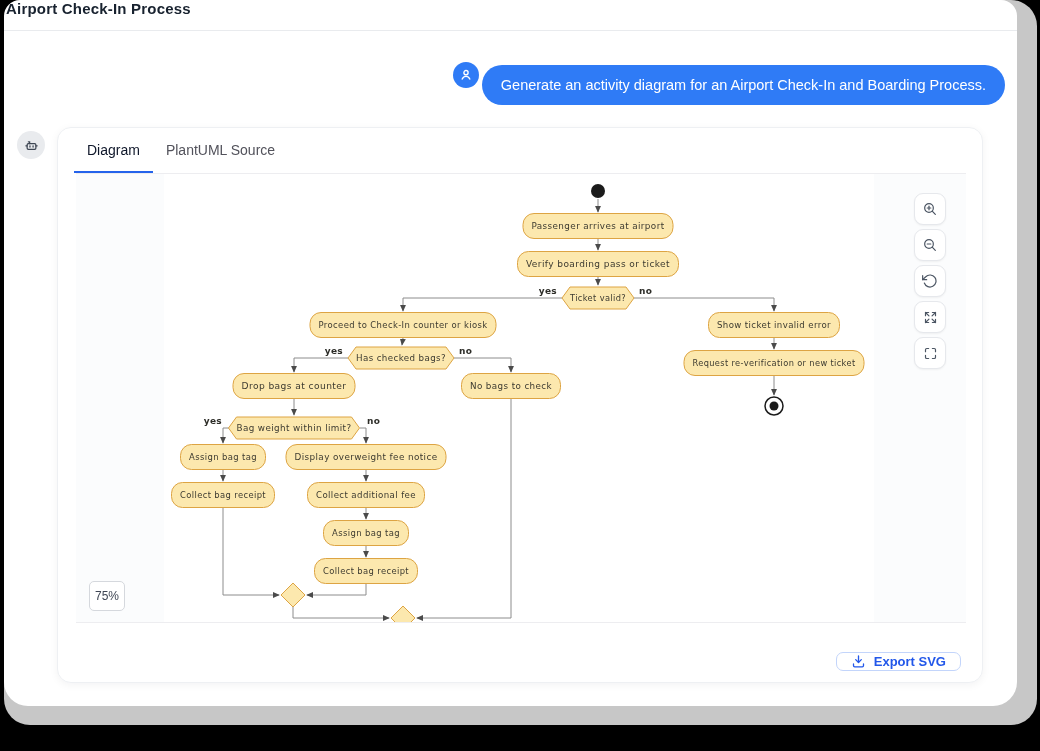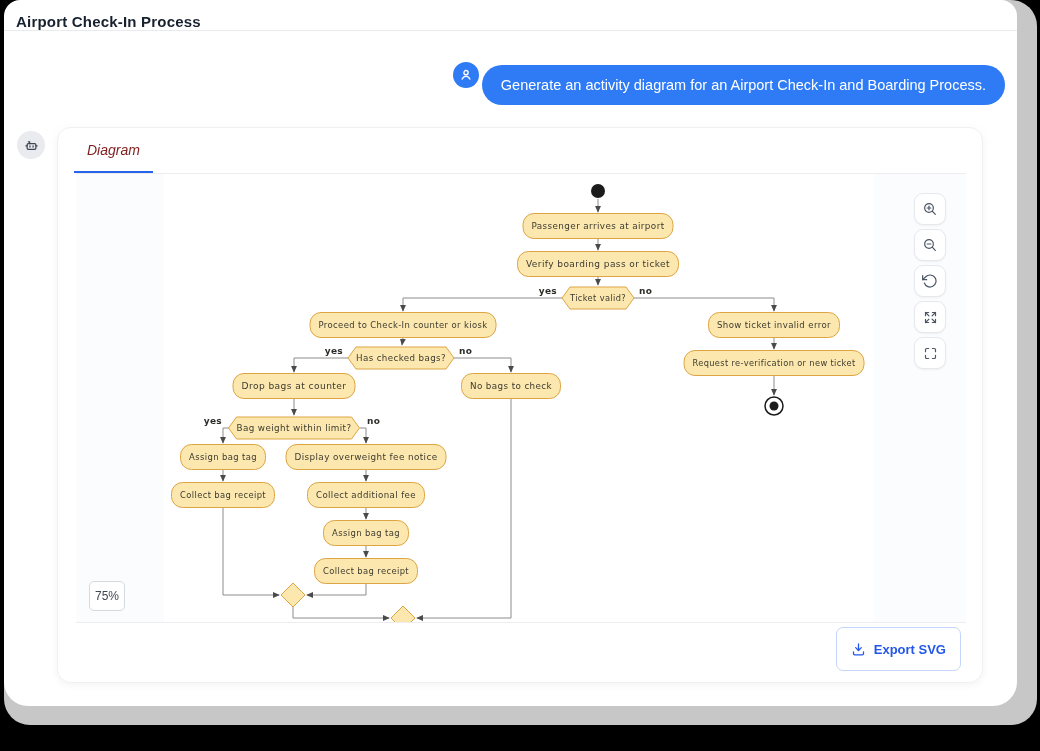--- a/index.html
+++ b/index.html
@@ -4,57 +4,57 @@
 <style>
   * { box-sizing: border-box; margin: 0; padding: 0; }
   html,body { width:1040px; height:751px; overflow:hidden; }
   body { background:#000; position:relative; font-family:"Liberation Sans",sans-serif; }
 
   .shadow-band { position:absolute; left:4px; top:0; width:1033px; height:725px;
     background:#c7c7c7; border-radius:26px; }
   .window { position:absolute; left:4px; top:0; width:1013px; height:706px;
     background:#ffffff; border-radius:16px 16px 24px 24px; overflow:hidden; }
 
-  .app-header { height:31px; border-bottom:1px solid #e9ebee; display:flex; align-items:flex-end; padding:0 12px; }
+  .app-header { height:31px; border-bottom:1px solid #e9ebee; display:flex; align-items:flex-start; padding:0 2px; }
   .app-title { font-size:15px; font-weight:700; color:#18222f; letter-spacing:.2px; }
 
   .chat-row { position:absolute; top:62px; right:12px; display:flex; align-items:flex-start; gap:3px; }
   .user-avatar { width:26px; height:26px; border-radius:50%; background:#2f7bf6;
     display:flex; align-items:center; justify-content:center; flex:0 0 auto; }
   .chat-bubble { background:#2f7bf6; color:#fff; font-size:14.5px; border-radius:21px;
     padding:12px 19px; margin-top:3px; white-space:nowrap; }
 
   .bot-avatar { position:absolute; left:13px; top:131px; width:28px; height:28px; border-radius:50%;
     background:#e9ebee; display:flex; align-items:center; justify-content:center; }
 
   .card { position:absolute; left:53px; top:127px; width:926px; height:556px; background:#fff;
     border:1px solid #eef0f3; border-radius:14px; box-shadow:0 2px 8px rgba(15,23,42,.05); }
 
   .tabs { display:flex; padding-left:16px; height:45px; }
   .tab { padding:0 13px; display:flex; align-items:center; font-size:14px; color:#52525b;
     border-bottom:2px solid transparent; cursor:pointer; font-weight:500; }
-  .tab.active { color:#7f1d1d; border-bottom-color:#2563eb;font-style:italic; }
+  .tab.active { color:#0f172a; border-bottom-color:#2563eb; }
 
   .canvas { position:absolute; left:18px; top:45px; width:890px; height:450px;
     background:#fbfcfd; border-top:1px solid #ededf0; border-bottom:1px solid #ededf0; overflow:hidden; }
   .canvas svg.diagram { position:absolute; left:0; top:0; }
   .node-label  { font-family:"DejaVu Sans",sans-serif; font-size:9px; fill:#3c3a30; letter-spacing:.4px; }
   .edge-label  { font-family:"DejaVu Sans",sans-serif; font-size:9px; fill:#2d2d28; font-weight:700; letter-spacing:.3px; }
 
   .zoom-toolbar { position:absolute; right:20px; top:19px; display:flex; flex-direction:column; gap:4px; }
   .tool-btn { width:32px; height:32px; border-radius:9px; border:1px solid #e6e8ec; background:#fff;
     display:flex; align-items:center; justify-content:center; box-shadow:0 1px 2px rgba(0,0,0,.05); cursor:pointer; }
   .tool-btn svg { stroke:#4b5563; }
 
   .zoom-badge { position:absolute; left:13px; bottom:11px; min-width:34px; height:30px; padding:0 5px;
     border:1px solid #d5d8dd; border-radius:5px; background:#fff; font-size:12px; color:#3f4654;
     display:flex; align-items:center; justify-content:center; }
 
   .footer-actions { position:absolute; right:21px; bottom:11px; display:flex; gap:10px; }
-  .action-btn { height:44px; padding:0 14px; display:flex; align-items:center; gap:8px;
+  .action-btn { height:19px; padding:0 14px; display:flex; align-items:center; gap:8px;
     border:1px solid #c3d5fb; border-radius:7px; background:#fff; color:#2257e9;
     font-size:13px; font-weight:700; cursor:pointer; }
   .action-btn svg { stroke:#2257e9; }
 </style>
 </head>
 <body>
 
 <div class="shadow-band"></div>
 
 <div class="window">
@@ -82,20 +82,23 @@
       <line x1="3" y1="12.5" x2="5" y2="12.5"></line>
         <line x1="19" y1="12.5" x2="21" y2="12.5"></line>
     </svg>
   </span>
 
   <div class="card">
 
     <div class="tabs">
       <div class="tab active">
         <span>Diagram</span>
+      </div>
+      <div class="tab">
+        <span>PlantUML Source</span>
       </div>
     </div>
 
     <div class="canvas">
       <svg class="diagram" width="890" height="450">
         <defs>
           <marker id="arrowhead" markerWidth="7" markerHeight="6" refX="6.2" refY="3" orient="auto">
             <path d="M0,0 L7,3 L0,6 Z" fill="#4a4a4a"></path>
           </marker>
         </defs>

